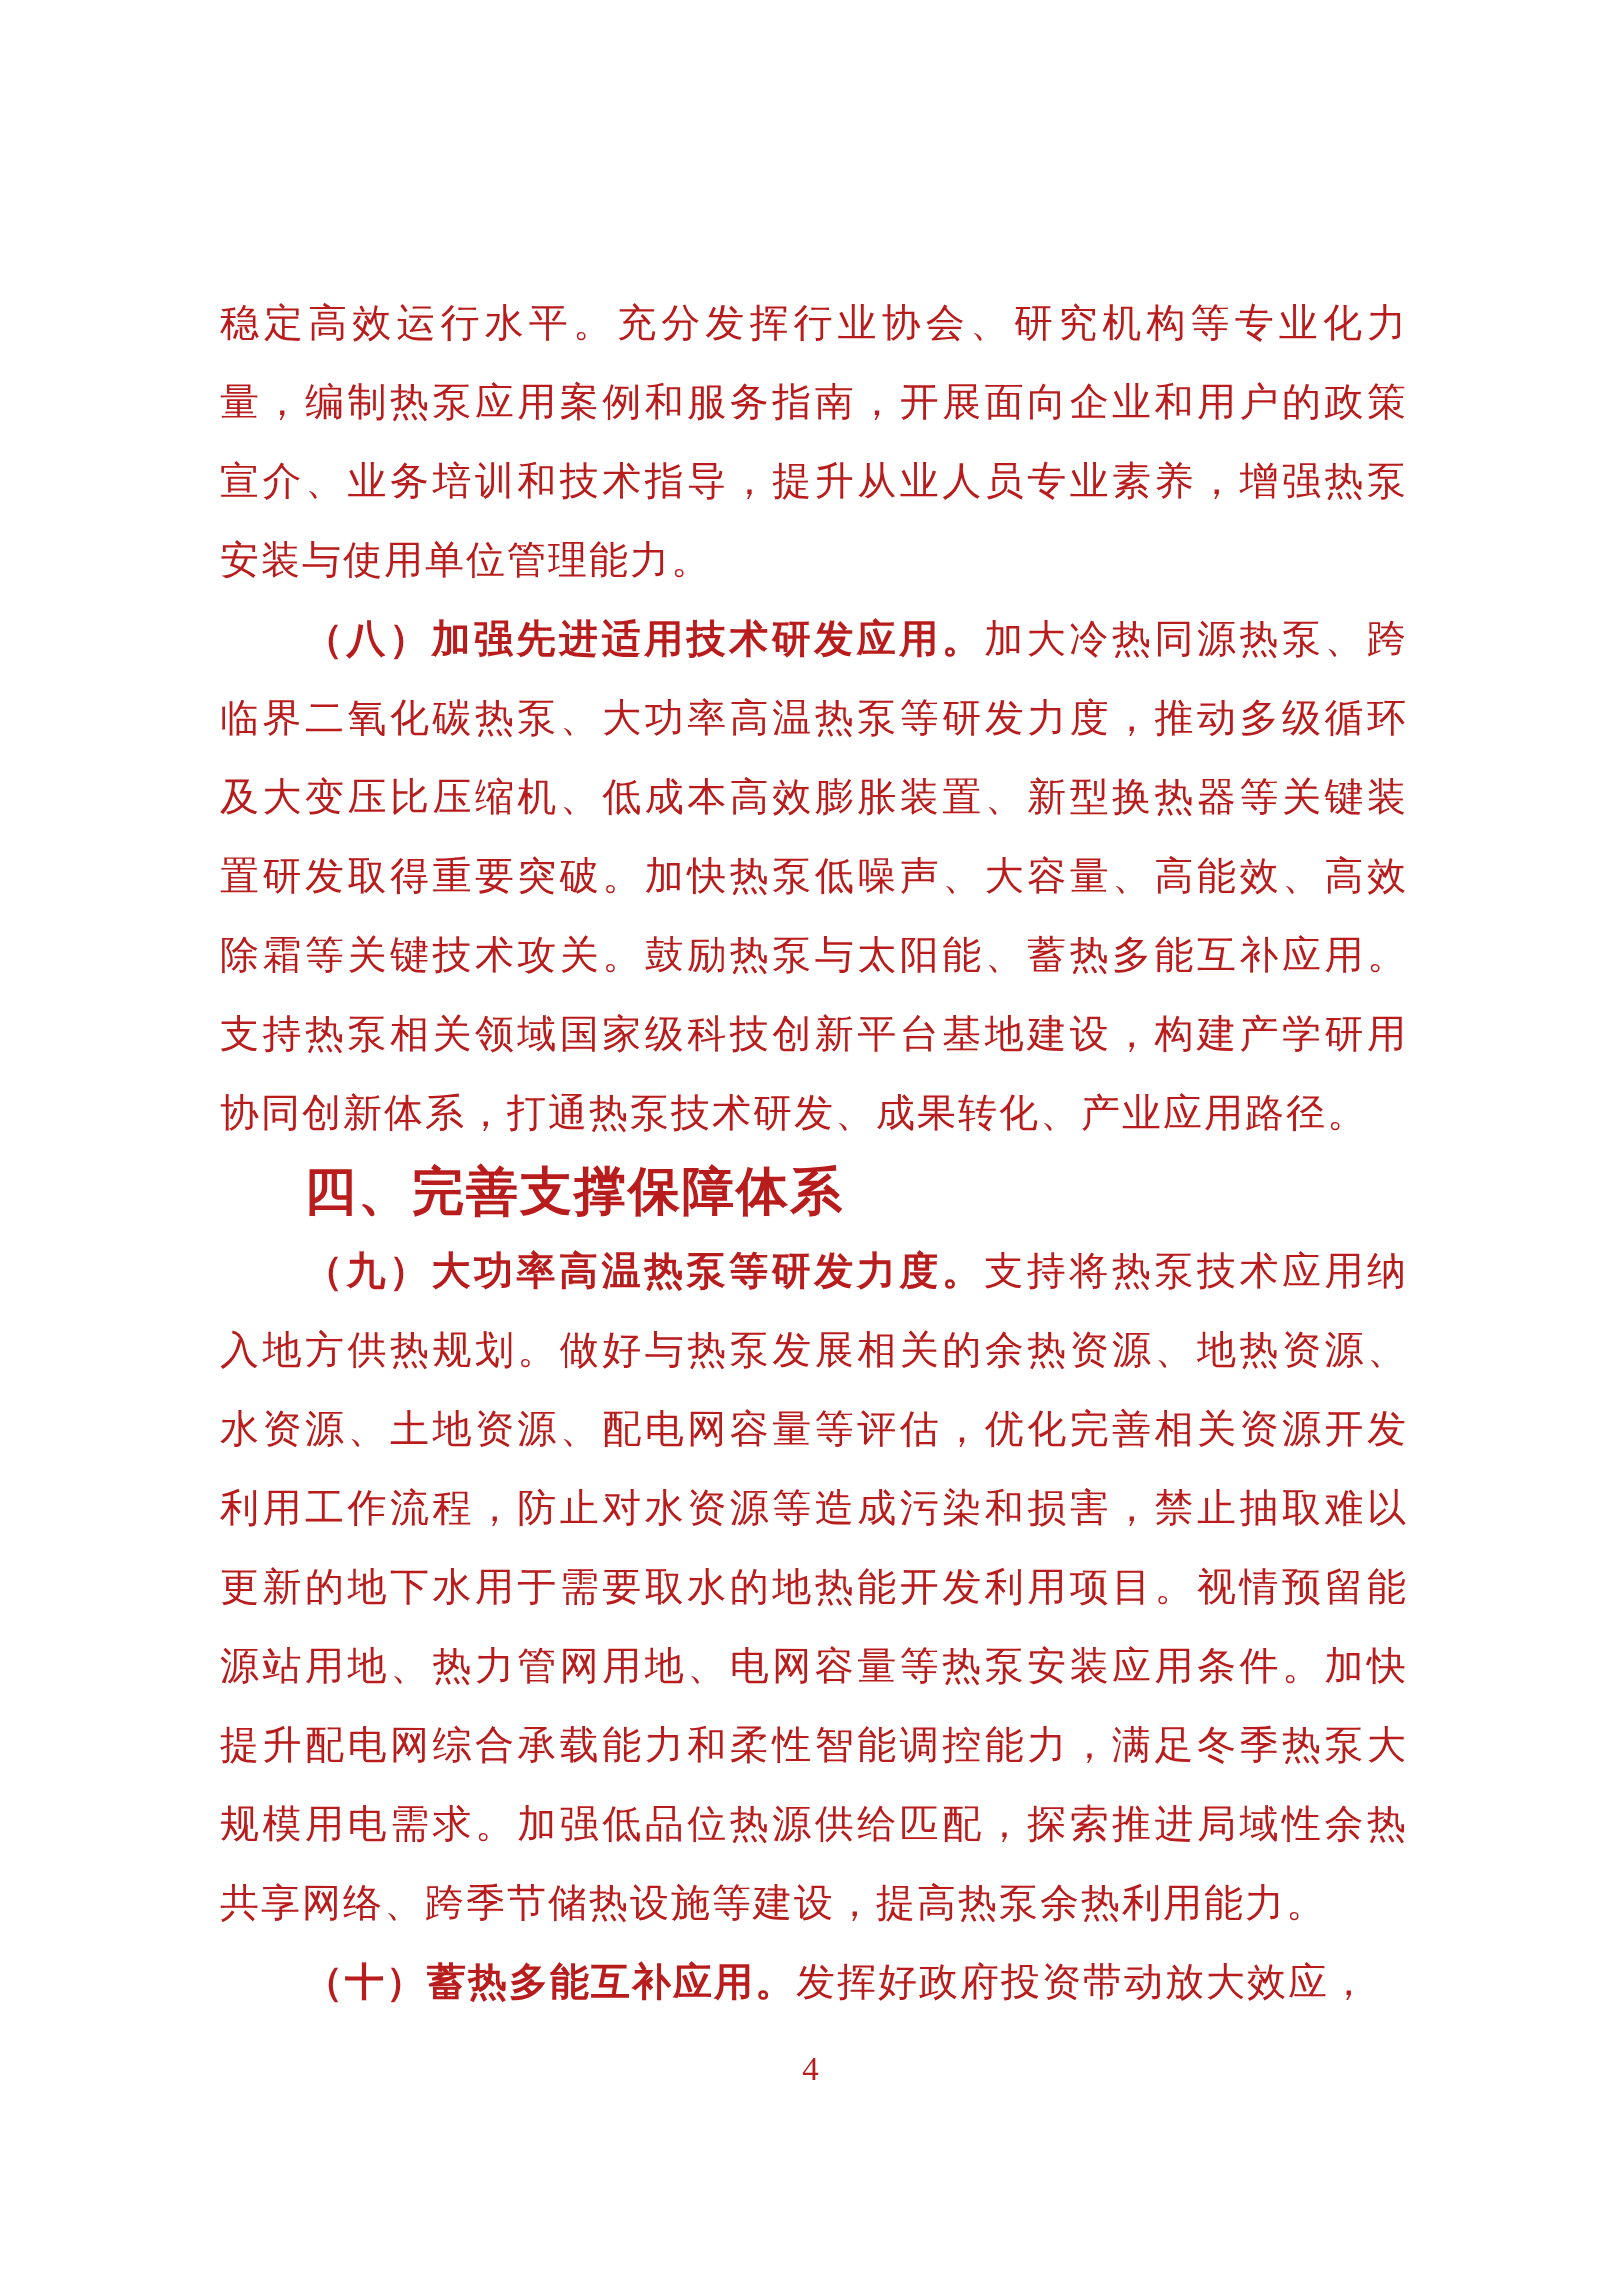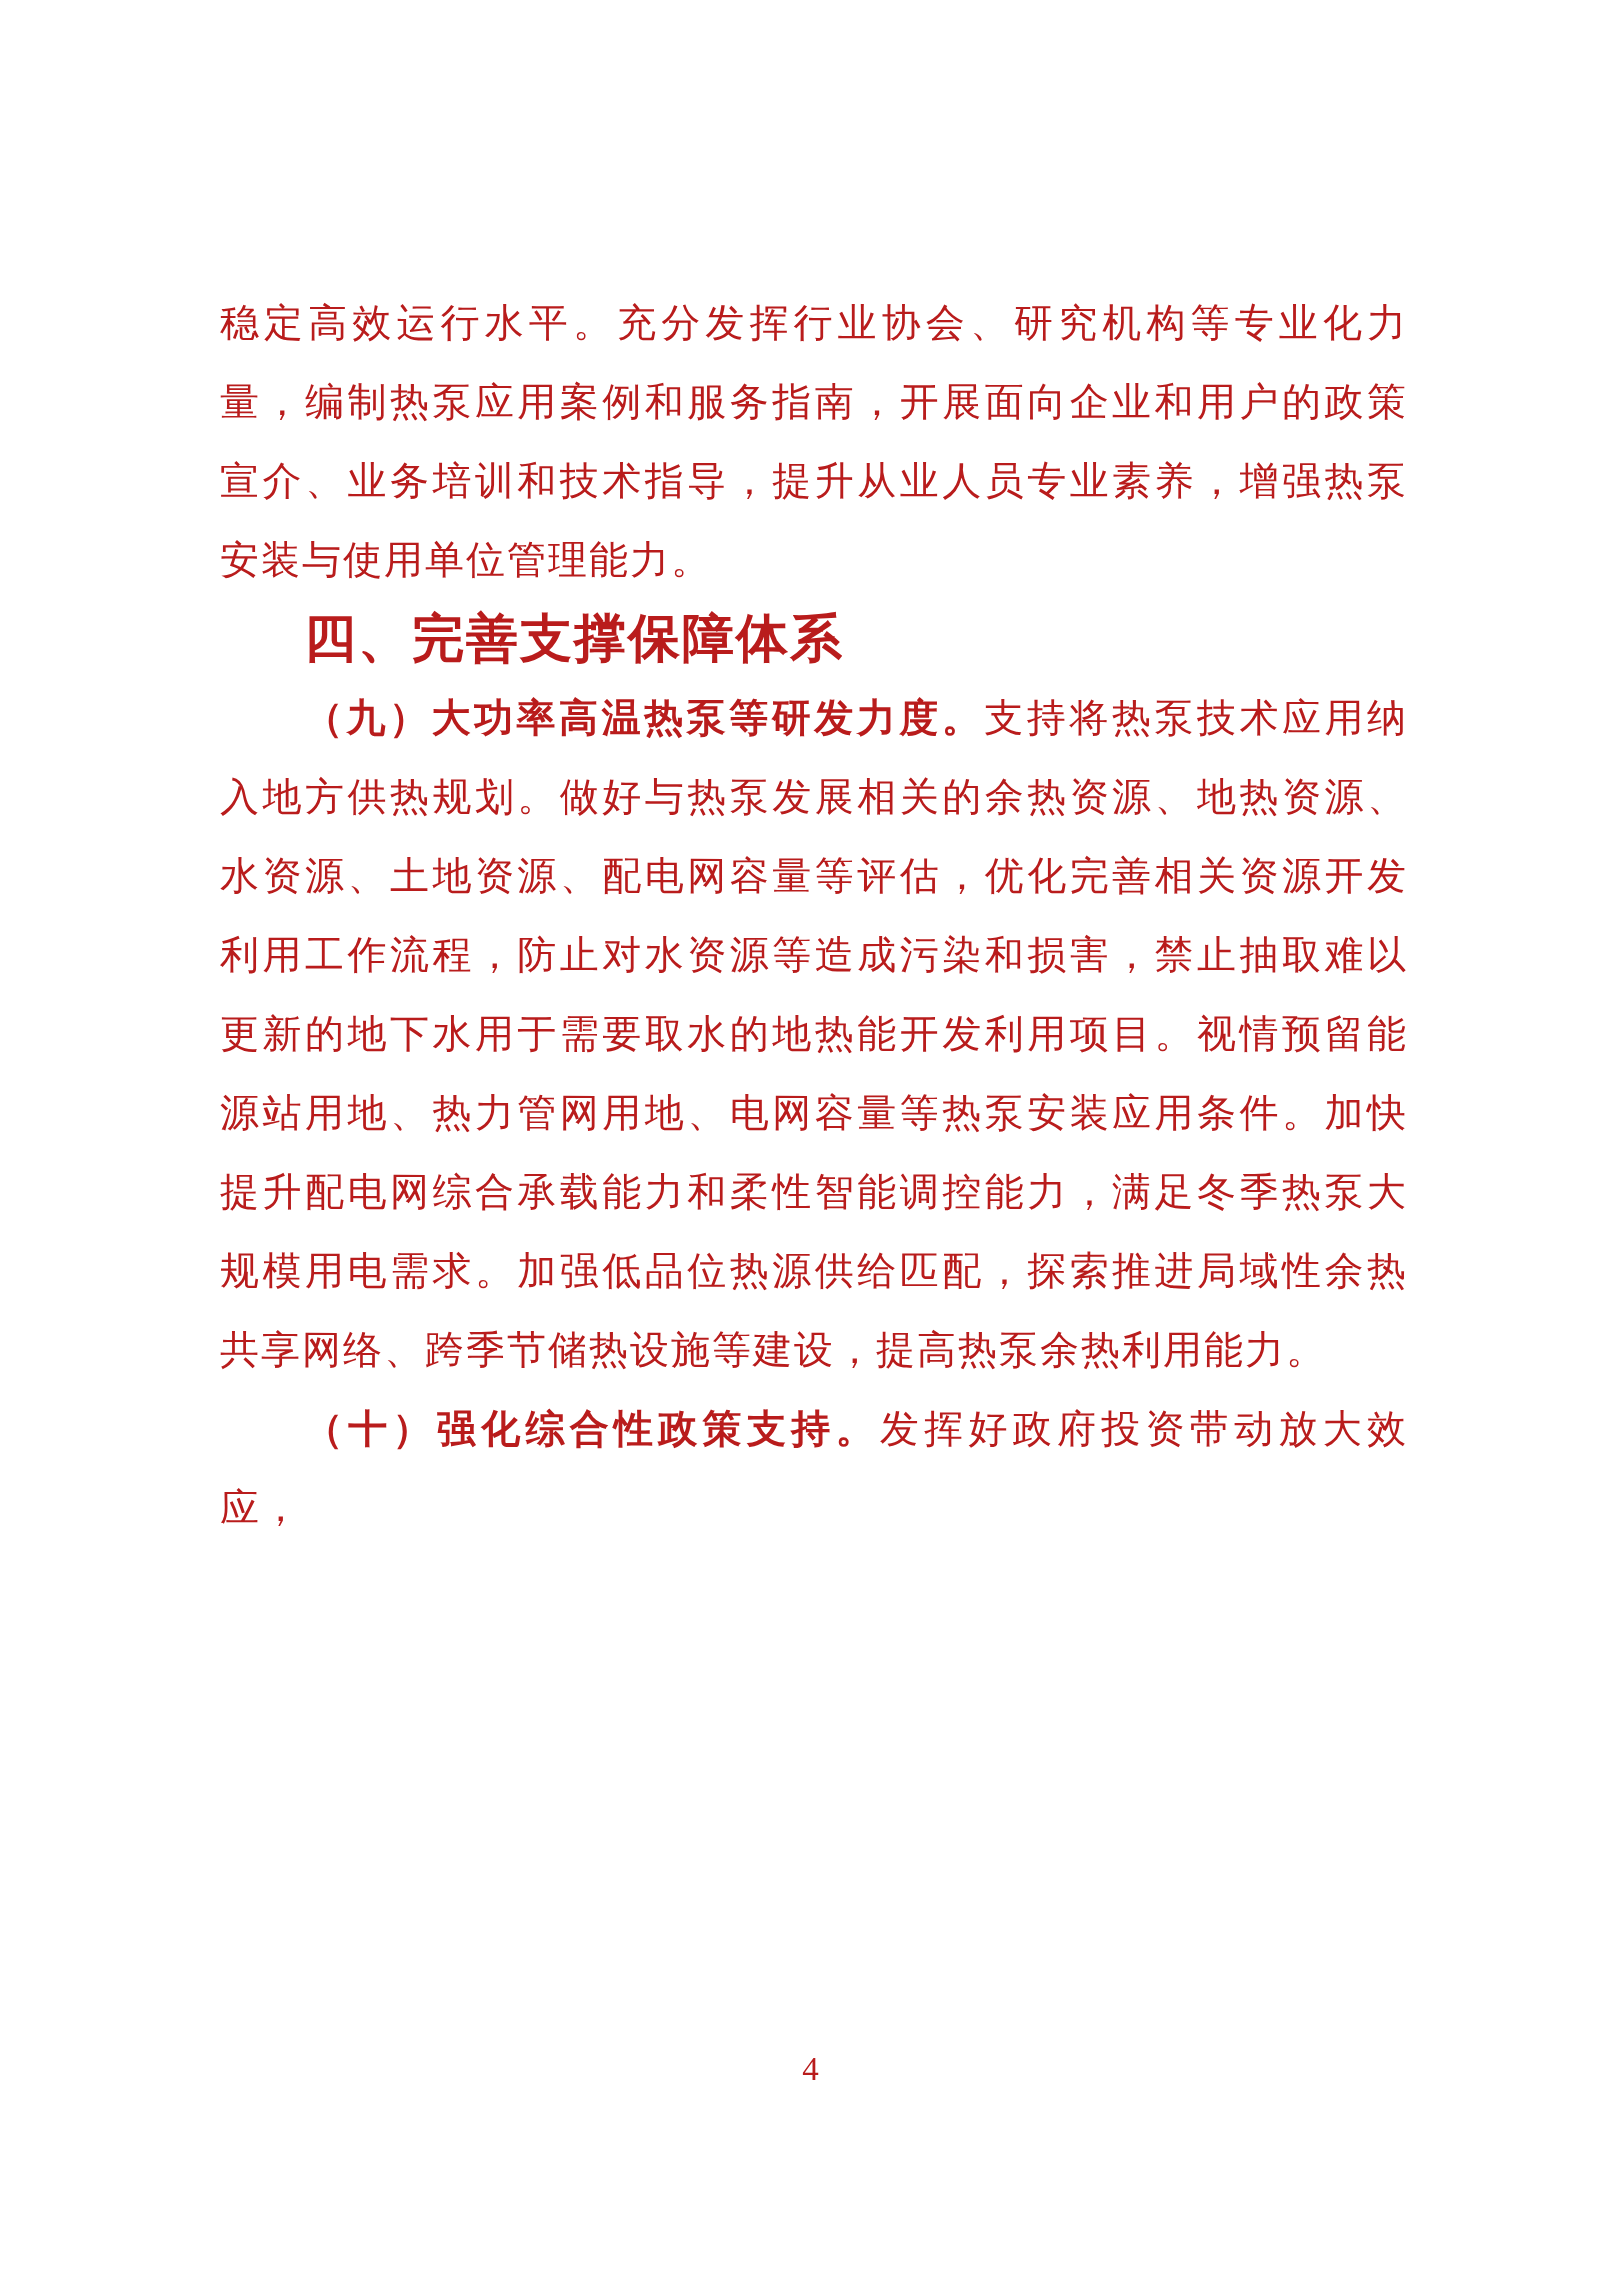--- a/index.html
+++ b/index.html
@@ -60,24 +60,25 @@
   }
 </style>
 </head>
 <body>
 
 <div class="page">
   <div class="content">
 
     <p class="para no-indent"><span>稳定高效运行水平。充分发挥行业协会、研究机构等专业化力量，编制热泵应用案例和服务指南，开展面向企业和用户的政策宣介、业务培训和技术指导，提升从业人员专业素养，增强热泵安装与使用单位管理能力。</span></p>
 
+    <p class="para"><span class="lead">（八）加强先进适用技术研发应用。</span><span>加大冷热同源热泵、跨临界二氧化碳热泵、大功率高温热泵等研发力度，推动多级循环及大变压比压缩机、低成本高效膨胀装置、新型换热器等关键装置研发取得重要突破。加快热泵低噪声、大容量、高能效、高效除霜等关键技术攻关。鼓励热泵与太阳能、蓄热多能互补应用。支持热泵相关领域国家级科技创新平台基地建设，构建产学研用协同创新体系，打通热泵技术研发、成果转化、产业应用路径。</span></p>
 
     <p class="heading">四、完善支撑保障体系</p>
 
     <p class="para"><span class="lead">（九）大功率高温热泵等研发力度。</span><span>支持将热泵技术应用纳入地方供热规划。做好与热泵发展相关的余热资源、地热资源、水资源、土地资源、配电网容量等评估，优化完善相关资源开发利用工作流程，防止对水资源等造成污染和损害，禁止抽取难以更新的地下水用于需要取水的地热能开发利用项目。视情预留能源站用地、热力管网用地、电网容量等热泵安装应用条件。加快提升配电网综合承载能力和柔性智能调控能力，满足冬季热泵大规模用电需求。加强低品位热源供给匹配，探索推进局域性余热共享网络、跨季节储热设施等建设，提高热泵余热利用能力。</span></p>
 
-    <p class="para"><span class="lead">（十）强化综合性政策支持。</span><span>发挥好政府投资带动放大效应，</span></p>
+    <p class="para"><span class="lead">（十）蓄热多能互补应用。</span><span>发挥好政府投资带动放大效应，</span></p>
 
   </div>
 
   <div class="page-number">4</div>
 </div>
 
 
 </body></html>

